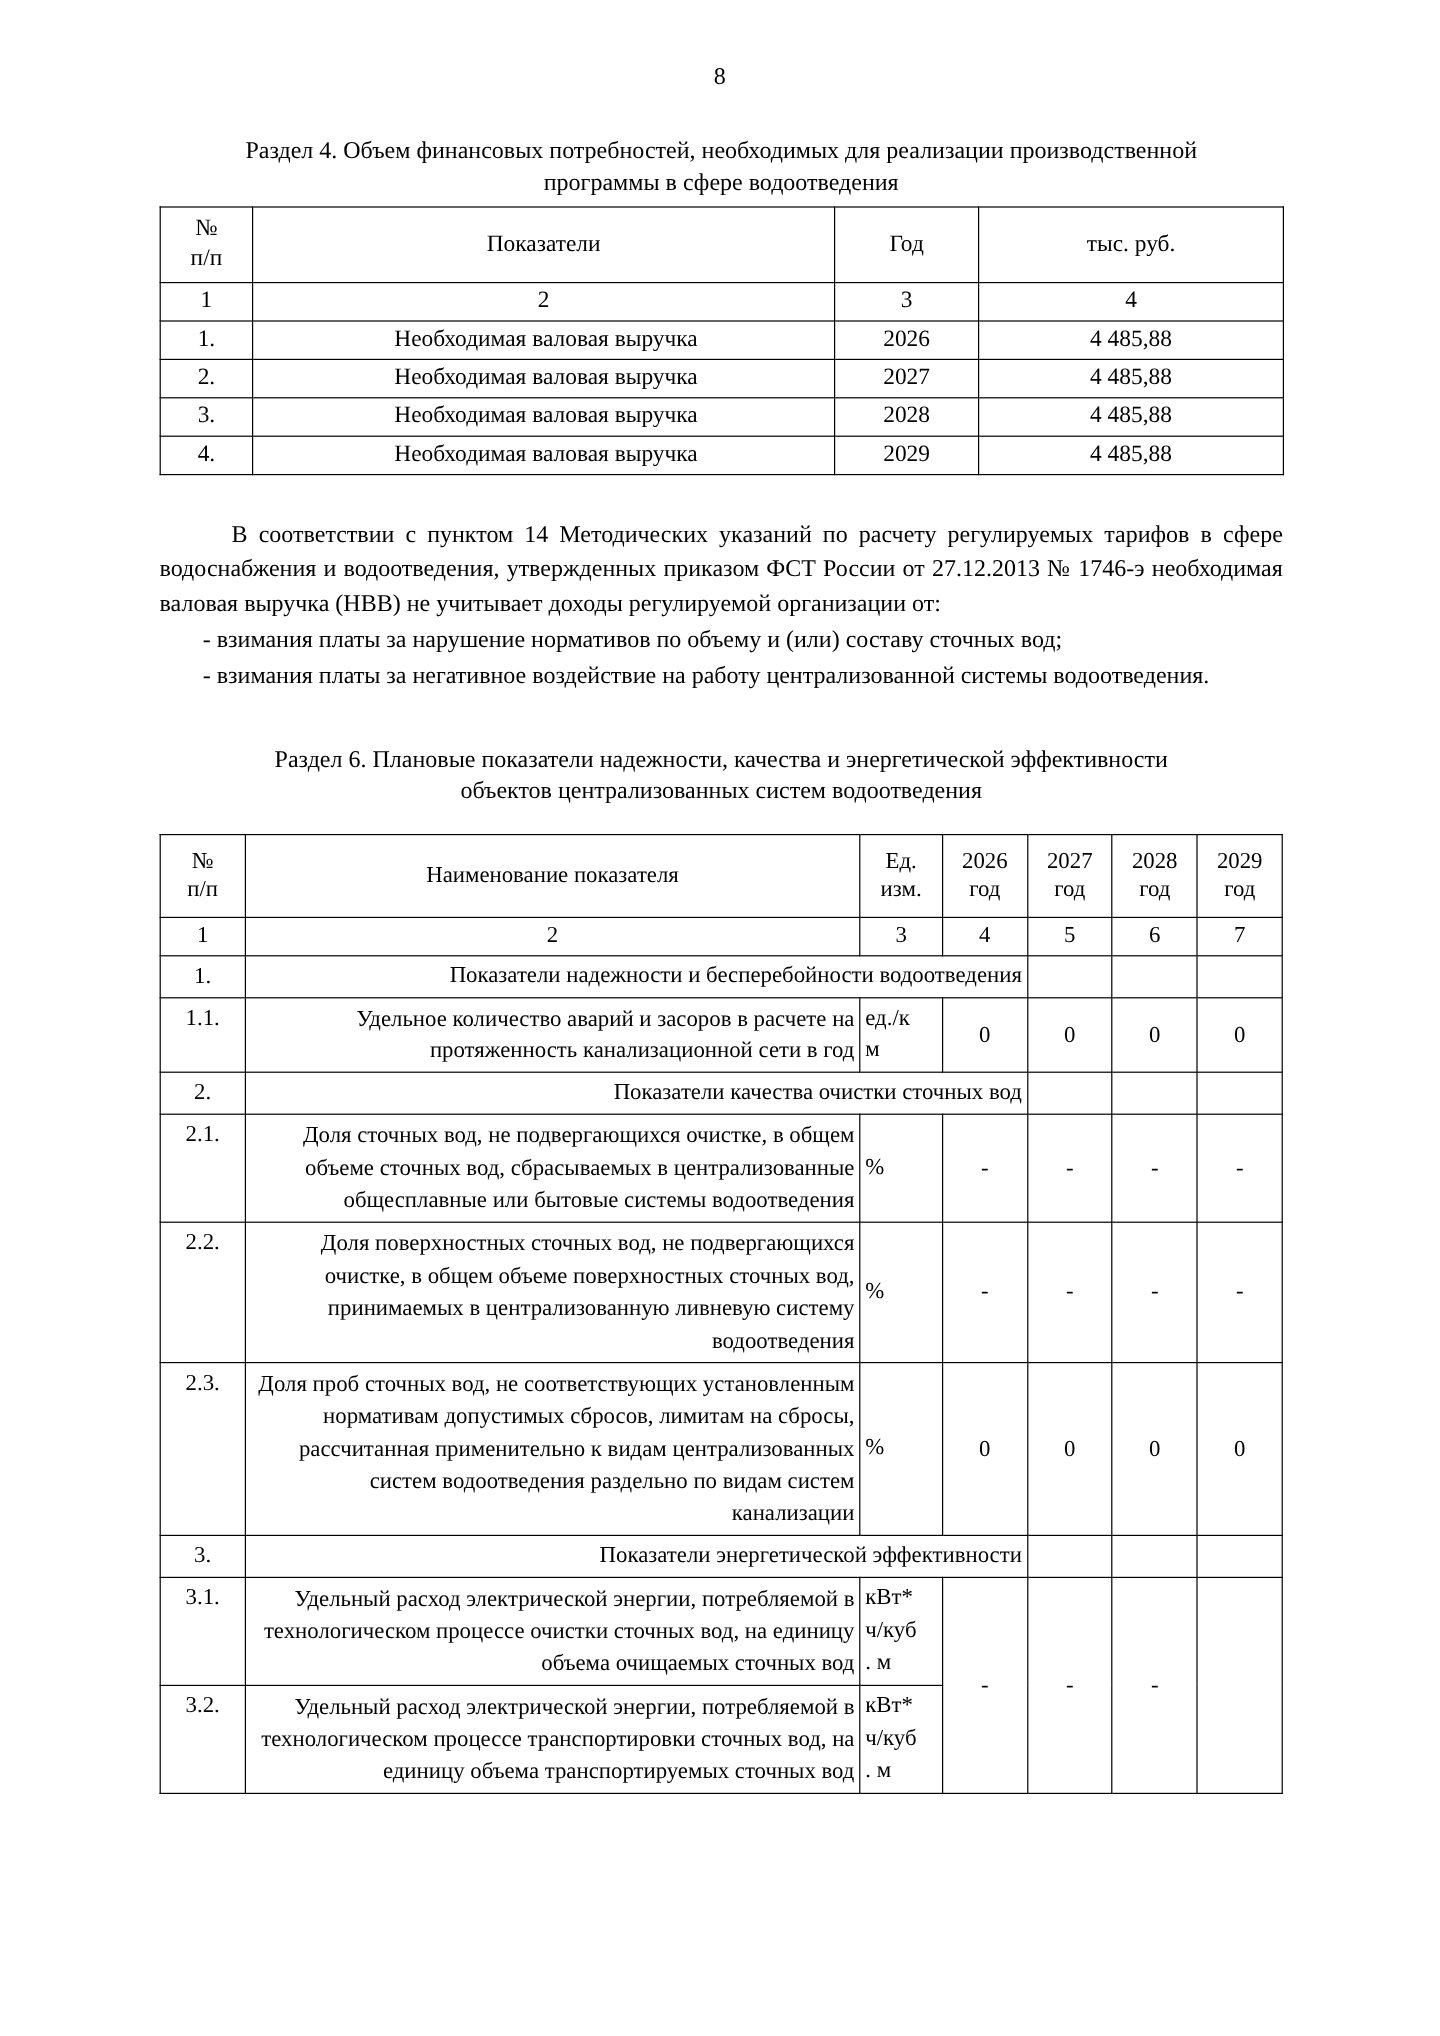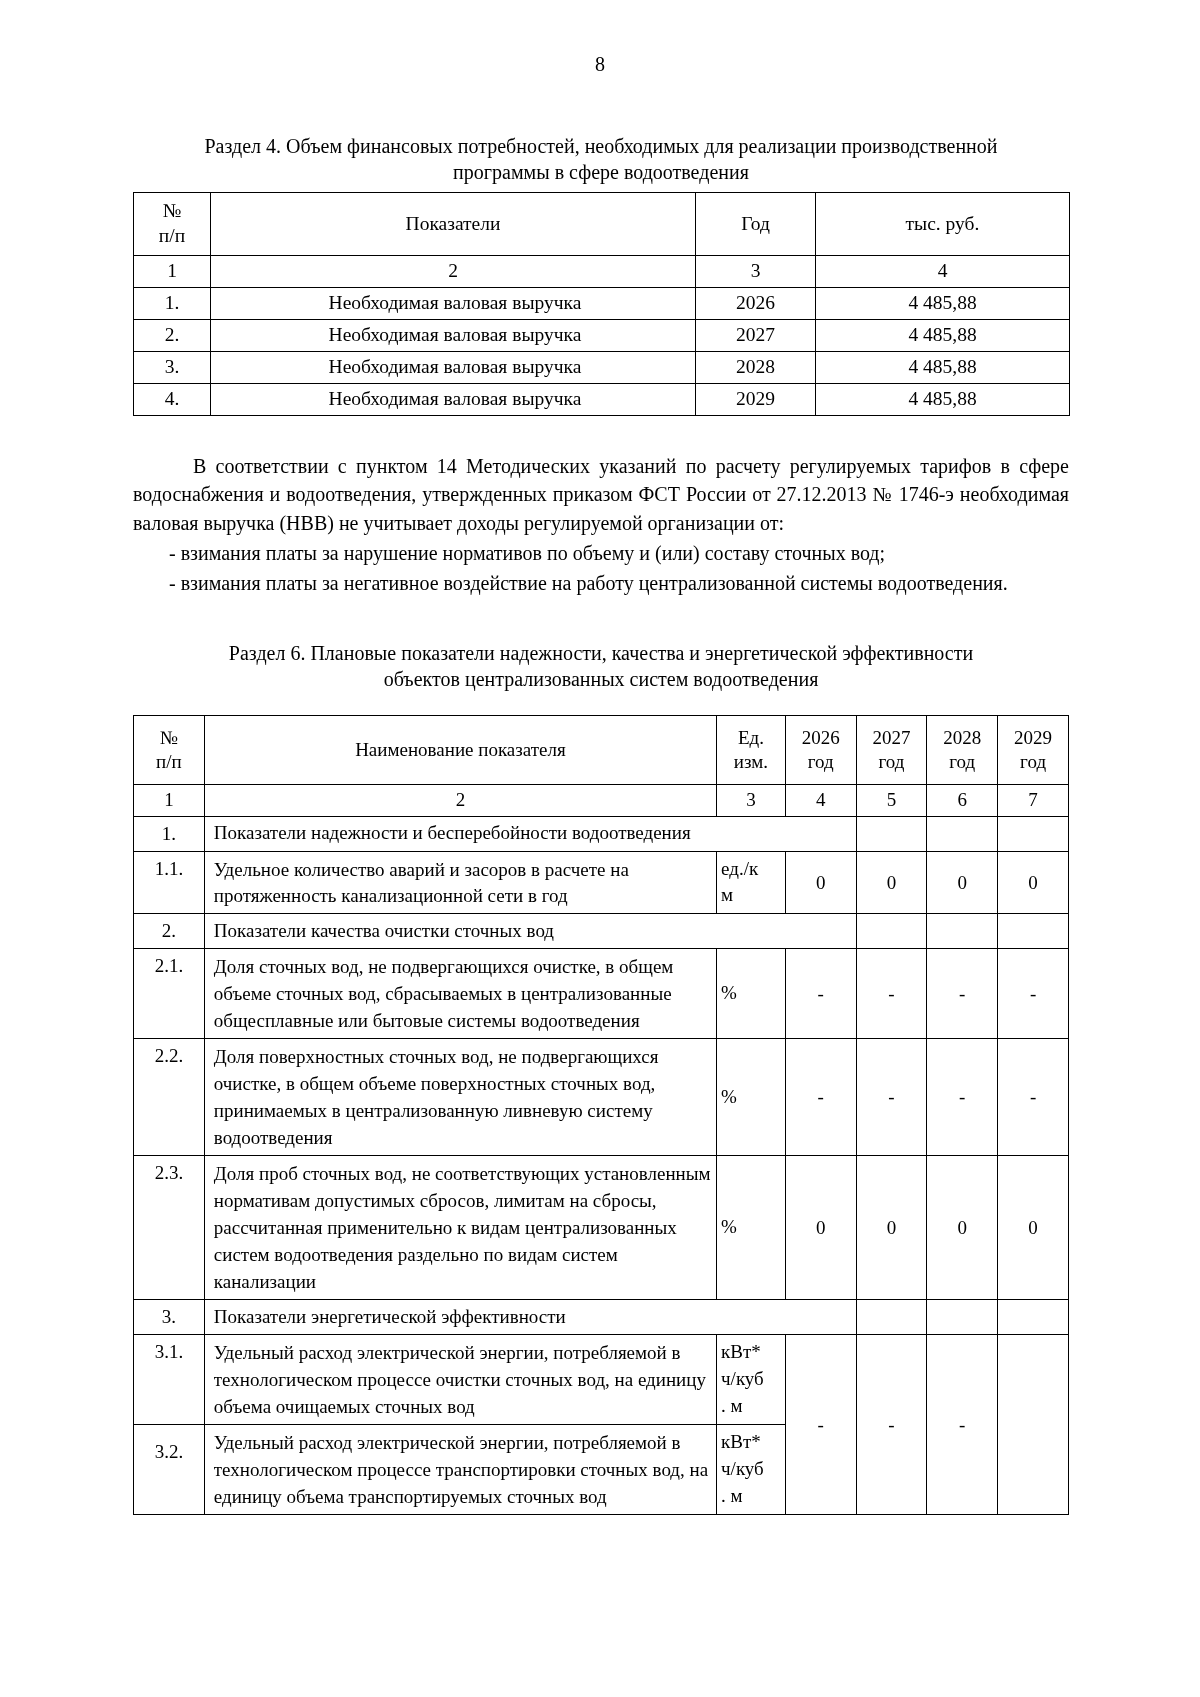--- a/index.html
+++ b/index.html
@@ -31,21 +31,21 @@
     letter-spacing: 0.2px;
   }
   .content {
     padding: 0 131px 0 133px;
   }
 
   .section-heading {
     text-align: center;
     font-size: 20px;
     line-height: 1.32;
-    margin-top: 56px;
+    margin-top: 36px;
     margin-bottom: 6px;
   }
   .section-heading.s5 {
     margin-top: 42px;
     margin-bottom: 22px;
     padding: 0 22px;
   }
 
   
   table.doc-table {
@@ -64,21 +64,21 @@
   .c-left   { text-align: center; padding-left: 9px !important; }
 
   
   table.t1 td { height: 27px; }
   table.t1 .hdr-tall { height: 58px; }
 
   
   table.t2 { font-size: 19px; }
   table.t2 td { padding: 3px 4px; }
   table.t2 .tcell-name {
-    text-align: left;
+    text-align: right;
     padding-left: 9px !important;
     line-height: 1.42;
   }
   table.t2 .unit {
     text-align: left;
     line-height: 1.42;
   }
   table.t2 .hdr-tall { height: 62px; }
   table.t2 .numrow td { height: 25px; }
   table.t2 .grouprow td { height: 28px; }
@@ -299,21 +299,21 @@
             <div>ч/куб</div>
             <div>. м</div>
           </td>
           <td class="c-center" rowspan="2">-</td>
           <td class="c-center" rowspan="2">-</td>
           <td class="c-center" rowspan="2">-</td>
           <td class="c-center" rowspan="2"></td>
         </tr>
 
         <tr>
-          <td class="c-center" style="vertical-align:top;padding-top:15px">3.2.</td>
+          <td class="c-center" style="vertical-align:top;padding-top:5px">3.2.</td>
           <td class="tcell-name" style="vertical-align:top;padding-top:5px">Удельный расход электрической энергии, потребляемой в технологическом процессе транспортировки сточных вод, на единицу объема транспортируемых сточных вод</td>
           <td class="unit">
             <div>кВт*</div>
             <div>ч/куб</div>
             <div>. м</div>
           </td>
         </tr>
 
       </tbody>
     </table>

